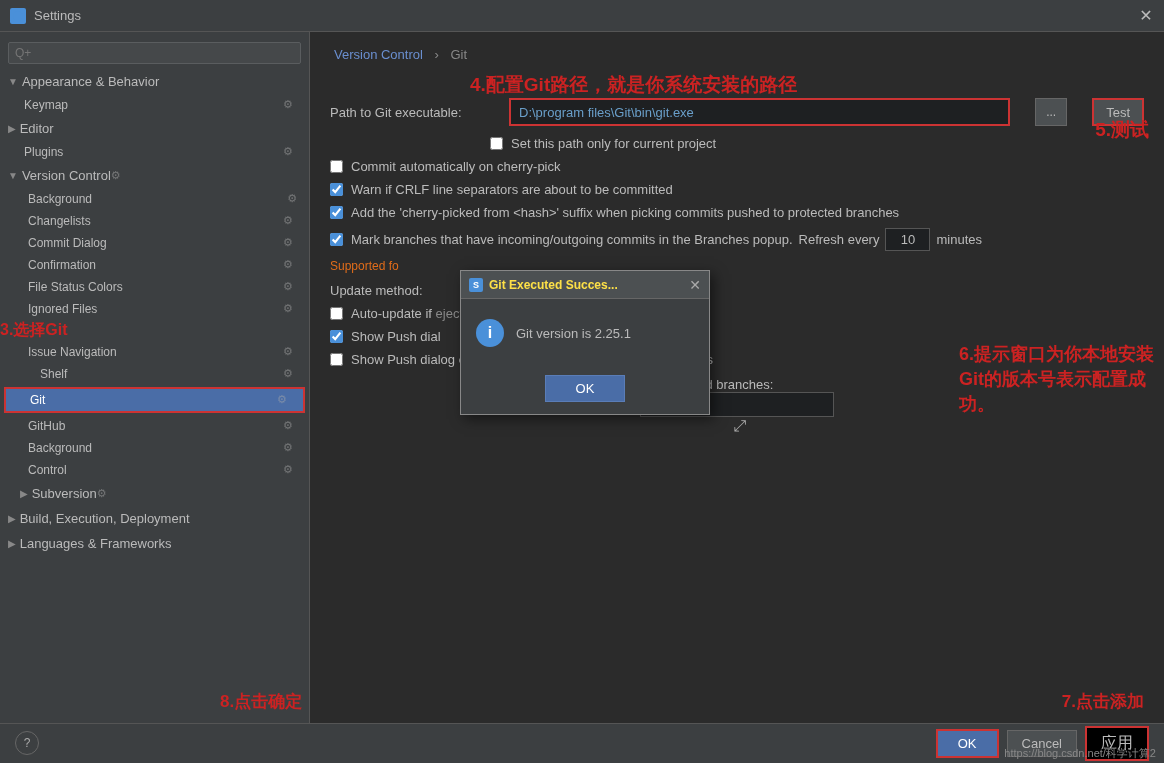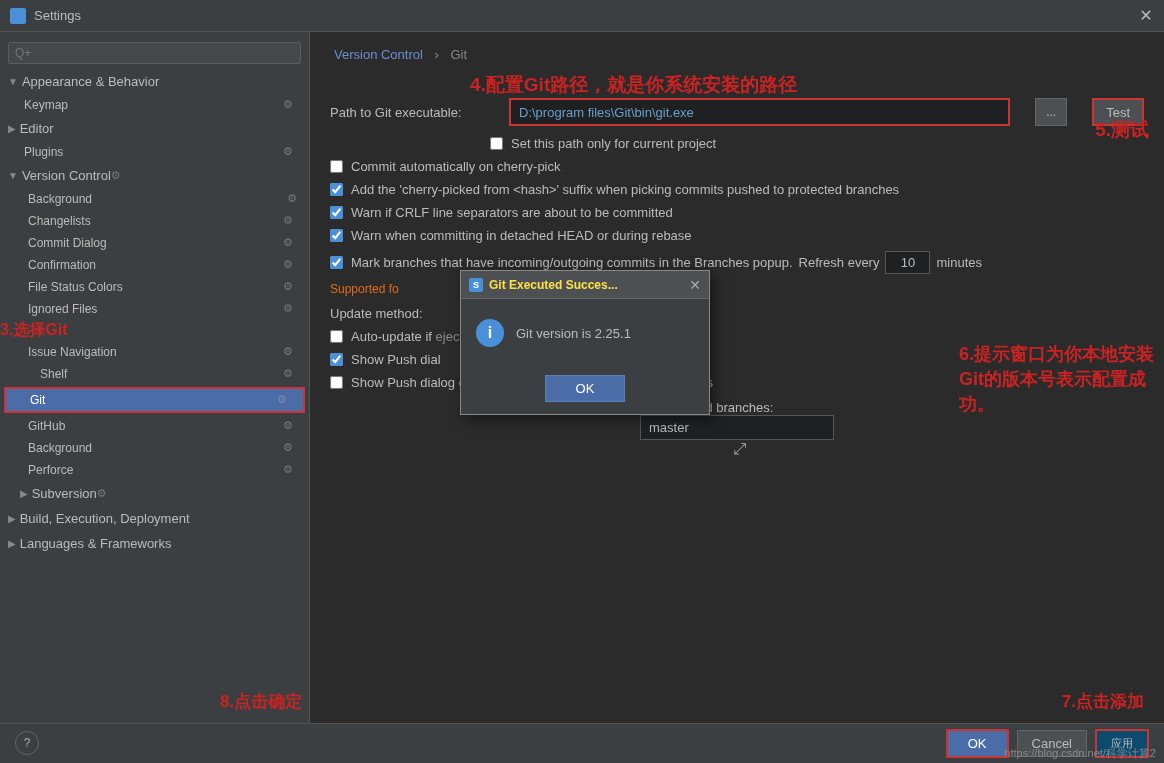--- a/index.html
+++ b/index.html
@@ -275,25 +275,25 @@
     .btn-cancel {
       padding: 5px 14px;
       background: #4c5052;
       border: 1px solid #666;
       color: #bbbbbb;
       cursor: pointer;
       font-size: 13px;
     }
     .btn-apply {
       padding: 5px 14px;
-      background: #0c4a6e;
+      background: #000000;
       border: 2px solid #cc3333;
       color: #bbbbbb;
       cursor: pointer;
-      font-size: 11px;
+      font-size: 16px;
     }
 
     
     .annotation {
       position: absolute;
       color: #cc2222;
       font-size: 20px;
       font-weight: bold;
       font-family: 'Microsoft YaHei', Arial, sans-serif;
       pointer-events: none;
@@ -498,21 +498,21 @@
     </div>
     <div class="sidebar-sub-item" style="padding-left:28px;">
       <span>GitHub</span>
       <span class="settings-icon">⚙</span>
     </div>
     <div class="sidebar-sub-item" style="padding-left:28px;">
       <span>Background</span>
       <span class="settings-icon">⚙</span>
     </div>
     <div class="sidebar-sub-item" style="padding-left:28px;">
-      <span>Perforce</span>
+      <span>Control</span>
       <span class="settings-icon">⚙</span>
     </div>
 
     <div class="sidebar-category" style="padding-left:20px;">
       <span class="sidebar-arrow">▶</span>
       <span>Subversion</span>
       <span class="settings-icon">⚙</span>
     </div>
 
     <div class="sidebar-category">
@@ -551,33 +551,29 @@
       <input type="checkbox" id="cb-set-path" style="">
       <label for="cb-set-path">Set this path only for current project</label>
     </div>
 
     <div class="checkbox-row">
       <input type="checkbox" id="cb-commit" style="">
       <label for="cb-commit">Commit automatically on cherry-pick</label>
     </div>
 
     <div class="checkbox-row">
+      <input type="checkbox" id="cb-crlf" checked="" style="">
+      <label for="cb-crlf">Warn if CRLF line separators are about to be committed</label>
+    </div>
+
+    <div class="checkbox-row">
       <input type="checkbox" id="cb-cherry" checked="" style="">
       <label for="cb-cherry">Add the 'cherry-picked from &lt;hash&gt;' suffix when picking commits pushed to protected branches</label>
     </div>
 
-    <div class="checkbox-row">
-      <input type="checkbox" id="cb-crlf" checked="" style="">
-      <label for="cb-crlf">Warn if CRLF line separators are about to be committed</label>
-    </div>
-
-    <div class="checkbox-row">
-      <input type="checkbox" id="cb-head" checked="" style="">
-      <label for="cb-head">Warn when committing in detached HEAD or during rebase</label>
-    </div>
 
     <div class="mark-row">
       <input type="checkbox" id="cb-mark" checked="" style="">
       <div class="refresh-row">
         <label for="cb-mark">Mark branches that have incoming/outgoing commits in the Branches popup.</label>
         <span>Refresh every</span>
         <input class="minutes-input" type="text" value="10" style="">
         <span>minutes</span>
       </div>
     </div>

